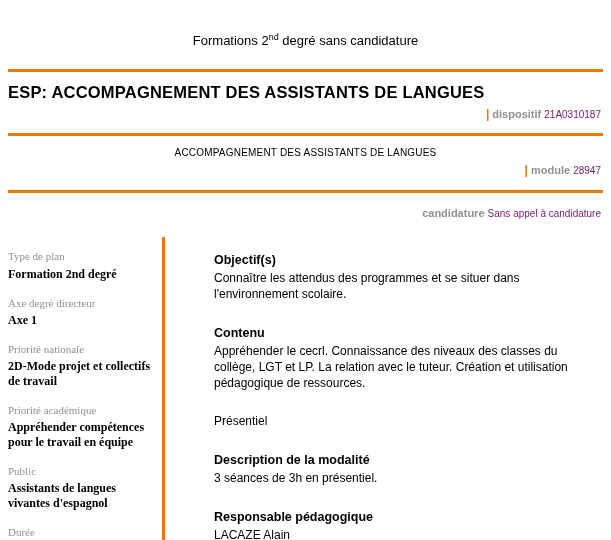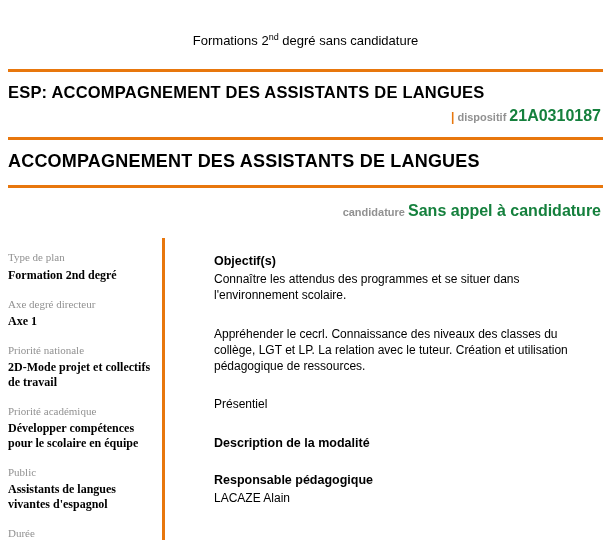--- a/index.html
+++ b/index.html
@@ -22,27 +22,27 @@
   .top-title sup{ font-size:9px; }
   .rule{ height:3px; background:var(--accent); border:0; width:100%; }
   .rule-1{ margin-top:21px; }
   .rule-2{ margin-top:12px; }
   .rule-3{ margin-top:13px; }
   .dispositif-title{
     font-size:16.5px; font-weight:bold; text-align:left;
     margin:11px 0 0 0; letter-spacing:.2px;
   }
   .module-title{
-    font-size:18px; font-weight:bold; 
+    font-size:10px; font-weight:normal; text-align:center;
     margin:11px 0 0 0; letter-spacing:.2px;
   }
   .code-line{ text-align:right; margin-top:5px; padding-right:2px; font-size:11px; }
   .pipe{ color:var(--accent); font-weight:bold; font-size:12px; }
   .code-label{ color:var(--label_gray);font-weight:bold; }
-  .code-value{ color:#15803d; font-weight:bold; font-size:16px; }
+  .code-value{ color:#701a75; font-weight:normal; font-size:10px; }
   .candidature-line{ text-align:right; margin-top:14px; padding-right:2px; font-size:11px; }
 
   .columns{ flex:1; display:flex; margin-top:18px; min-height:0; }
   .sidebar{ width:162px; padding:13px 10px 0 8px;font-family:Liberation Serif, serif; }
   .sidebar-item{ margin-bottom:15px; }
   .sidebar-item .label{
     color:var(--label_gray); font-size:11px; margin-bottom:3px; line-height:1.2;
   }
   .sidebar-item .value{
     font-size:12px; font-weight:bold; line-height:1.25;
@@ -73,20 +73,25 @@
     <div class="code-line">
       <span class="pipe">|</span>
       <span class="code-label">dispositif</span>
       <span class="code-value">21A0310187</span>
     </div>
 
     <div class="rule rule-2"></div>
 
     <div class="module-title">ACCOMPAGNEMENT DES ASSISTANTS DE LANGUES</div>
 
+    <div class="code-line">
+      <span class="pipe">|</span>
+      <span class="code-label">module</span>
+      <span class="code-value">28947</span>
+    </div>
 
     <div class="rule rule-3"></div>
 
     <div class="candidature-line">
       <span class="code-label">candidature</span>
       <span class="code-value">Sans appel à candidature</span>
     </div>
 
   </div>
 
@@ -100,47 +105,49 @@
       <div class="sidebar-item">
         <div class="label">Axe degré directeur</div>
         <div class="value">Axe 1</div>
       </div>
       <div class="sidebar-item">
         <div class="label">Priorité nationale</div>
         <div class="value">2D-Mode projet et collectifs de travail</div>
       </div>
       <div class="sidebar-item">
         <div class="label">Priorité académique</div>
-        <div class="value">Développer compétences pour le scolaire en équipe</div>
+        <div class="value">Appréhender compétences pour le travail en équipe</div>
       </div>
       <div class="sidebar-item">
         <div class="label">Public</div>
         <div class="value">Assistants de langues vivantes d'espagnol</div>
       </div>
       <div class="sidebar-item">
         <div class="label">Durée</div>
 
       </div>
     </div>
 
     <div class="vdivider"></div>
 
     <div class="main">
       <div class="section">
         <div class="heading">Objectif(s)</div>
         <div class="text">Connaître les attendus des programmes et se situer dans l'environnement scolaire.</div>
       </div>
       <div class="section">
+        <div class="heading">Contenu</div>
         <div class="text">Appréhender le cecrl. Connaissance des niveaux des classes du collège, LGT et LP. La relation avec le tuteur. Création et utilisation pédagogique de ressources.</div>
       </div>
       <div class="section">
         <div class="text">Présentiel</div>
       </div>
       <div class="section">
         <div class="heading">Description de la modalité</div>
+        <div class="text">3 séances de 3h en présentiel.</div>
       </div>
       <div class="section">
         <div class="heading">Responsable pédagogique</div>
         <div class="text">LACAZE Alain</div>
       </div>
 
     </div>
 
   </div>
 

